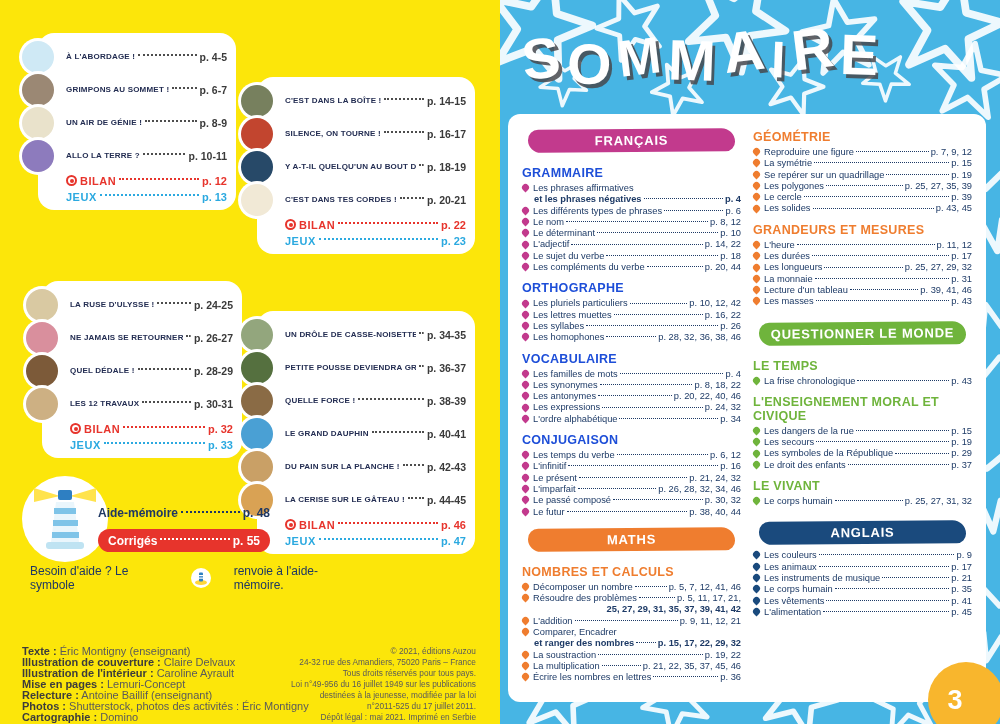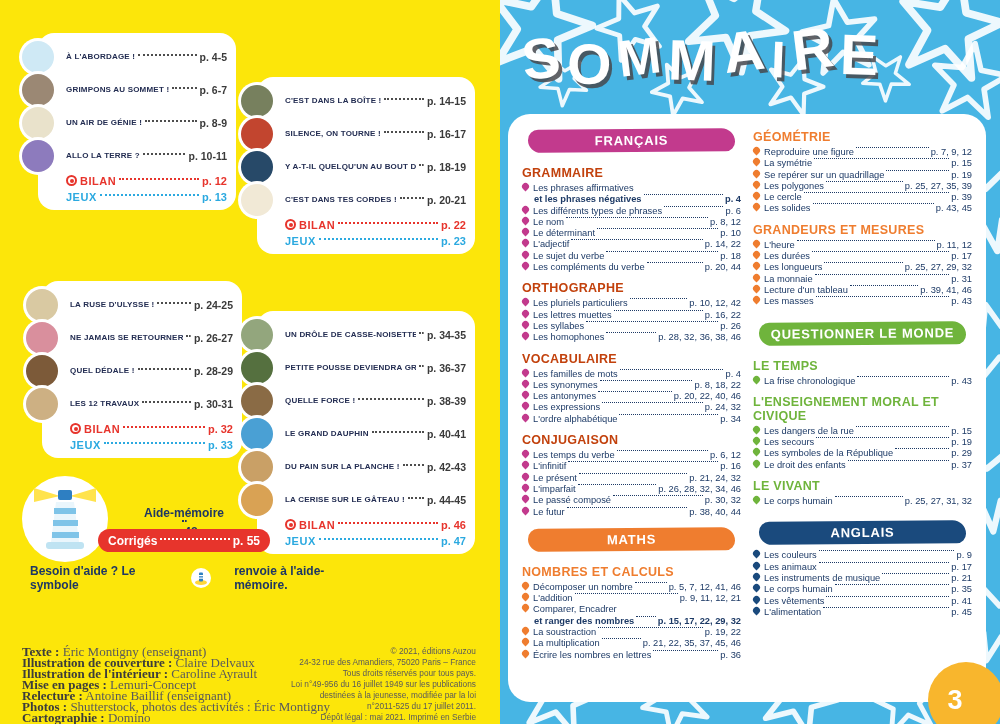--- a/index.html
+++ b/index.html
@@ -22,62 +22,62 @@
   .jeux  { color:#2ba9e0; }
   .blabel { font-size:11px; font-weight:800; letter-spacing:.5px; }
   .bpages { font-size:11px; font-weight:800;text-align:right; }
   .target-icon { width:11px; height:11px; border:2.5px solid #e7342c; border-radius:50%;
                  display:inline-flex; align-items:center; justify-content:center; margin-right:3px; flex:none; }
   .target-icon::after { content:""; width:4px; height:4px; background:#e7342c; border-radius:50%; }
 
   .lh-circle { position:absolute; left:22px; top:476px; width:86px; height:86px; background:#fff;
                border-radius:50%; display:flex; align-items:center; justify-content:center; }
   .aide-row { position:absolute; left:98px; top:506px; width:172px; display:flex; align-items:center;
-              color:#1e3763;flex-direction:column; }
+              color:#1e3763; }
   .aide-row .alabel, .aide-row .upages { font-size:12px; font-weight:800; color:#1e3763; }
   .aide-row .leader { border-bottom-color:#1e3763; }
   .corr-pill { position:absolute; left:98px; top:529px; width:172px; height:23px; background:#e7342c;
                border-radius:12px; display:flex; align-items:center; padding:0 10px; color:#fff; }
   .corr-pill .alabel, .corr-pill .upages { font-size:12px; font-weight:800; color:#fff; }
   .corr-pill .leader { border-bottom-color:#fff; }
   .help-line { position:absolute; left:30px; top:564px; width:330px; display:flex; align-items:center;
-               gap:23px; font-size:12px; font-weight:700; color:#1e3763; }
+               gap:23px; font-size:12px; font-weight:400; color:#1e3763; }
   .help-icon { width:20px; height:20px; background:#fff; border-radius:50%; display:inline-flex;
                align-items:center; justify-content:center; flex:none; }
 
-  .credits { position:absolute; left:22px; top:646px; font-size:13px; line-height:11px; color:#5a5a5a;font-family:Liberation Serif, serif; }
+  .credits { position:absolute; left:22px; top:646px; font-size:11px; line-height:11px; color:#5a5a5a; }
   .credits b { color:#3c3c3c; }
   .imprint { position:absolute; right:24px; top:646px; width:250px; text-align:right; font-size:8.3px;
              line-height:11px; color:#5a5a5a; }
 
   
   .page-right { position:relative; width:500px; height:724px; background:#47b5e4; flex:0 0 500px; overflow:hidden; }
   .stars { position:absolute; left:0; top:0; width:500px; height:724px; z-index:0; }
   .title { position:absolute; left:22px; top:22px; z-index:1; font-size:57px; font-weight:800;
            color:#fff; letter-spacing:7px; transform:rotate(-2deg);
            text-shadow:3px 4px 0 rgba(70,72,76,.85); white-space:nowrap; }
   .title b { display:inline-block; font-weight:800; }
   .title b:nth-child(odd)  { transform:translateY(-3px) rotate(-5deg); }
   .title b:nth-child(even) { transform:translateY(5px) rotate(4deg); }
   .title b:nth-child(3n)   { font-size:.9em; }
 
   .panel { position:absolute; left:8px; top:114px; width:478px; bottom:22px; background:#fff;
-           border-radius:22px; z-index:1; padding:12px 14px; display:flex; gap:12px; }
+           border-radius:12px; z-index:1; padding:12px 14px; display:flex; gap:12px; }
   .col { width:219px; display:flex; flex-direction:column; }
 
   .band { height:23px; border-radius:12px 16px 11px 15px; color:#fff; font-weight:800; font-size:13px;
           letter-spacing:.8px; display:flex; align-items:center; justify-content:center;
           margin:3px 6px 6px 6px; transform:rotate(-.5deg); flex:none; }
   .shead { font-weight:800; font-size:12.5px; letter-spacing:.3px; margin:8px 0 3px 0; }
-  .c-mag .shead { color:#c2410c; }  .c-mag .shell-icon { background:#c23a8d; }
+  .c-mag .shead { color:#1d4ed8; }  .c-mag .shell-icon { background:#c23a8d; }
   .c-org .shead { color:#ef7d2f; }  .c-org .shell-icon { background:#ef7d2f; }
   .c-grn .shead { color:#6fb43c; }  .c-grn .shell-icon { background:#6fb43c; }  .c-nav .shell-icon { background:#1a4a7d; }
 
   .entry { display:block; }
-  .erow { display:flex; align-items:flex-start; line-height:11.3px; min-height:11.3px; }
+  .erow { display:flex; align-items:center; line-height:11.3px; min-height:11.3px; }
   .erow.cont { padding-left:12px;font-weight:bold; }
   .shell-icon { width:7px; height:7px; border-radius:55% 55% 55% 0; transform:rotate(-45deg);
                 margin:0 4px 2px 0; flex:none; }
   .elabel { font-size:9.3px; color:#1d3a66; white-space:nowrap; }
   .erow .leader { border-bottom:1.6px dotted #1d3a66; margin:0 2px 2px 2px; }
   .epages { font-size:9.3px; color:#1d3a66; white-space:nowrap; margin-left:auto; }
 
   .pagenum-circle { position:absolute; left:428px; top:662px; width:76px; height:76px; background:#f8b62d;
                     border-radius:50%; z-index:2; display:flex; align-items:center; justify-content:center; }
   .pagenum-circle span { font-size:27px; font-weight:800; color:#fff; margin-right:22px; }
@@ -640,20 +640,33 @@
               <div class="entry">
                 <div class="erow">
                   <span class="shell-icon"></span>
                   <span class="elabel">Décomposer un nombre</span>
                   <span class="leader"></span>
                   <span class="epages">p. 5, 7, 12, 41, 46</span>
                 </div>
 
               </div>
 
+              <div class="entry">
+                <div class="erow">
+                  <span class="shell-icon"></span>
+                  <span class="elabel">Résoudre des problèmes</span>
+                  <span class="leader"></span>
+                  <span class="epages">p. 5, 11, 17, 21,</span>
+                </div>
+                <div class="erow cont">
+                  <span class="elabel"></span>
+
+                  <span class="epages">25, 27, 29, 31, 35, 37, 39, 41, 42</span>
+                </div>
+              </div>
 
               <div class="entry">
                 <div class="erow">
                   <span class="shell-icon"></span>
                   <span class="elabel">L'addition</span>
                   <span class="leader"></span>
                   <span class="epages">p. 9, 11, 12, 21</span>
                 </div>
 
               </div>

